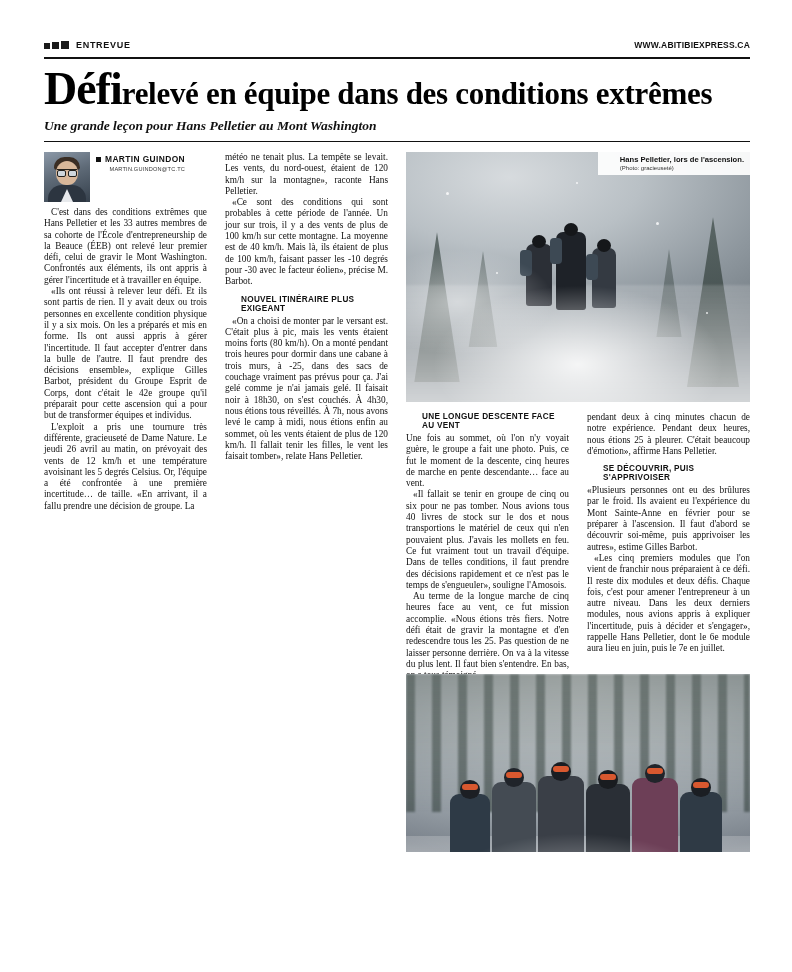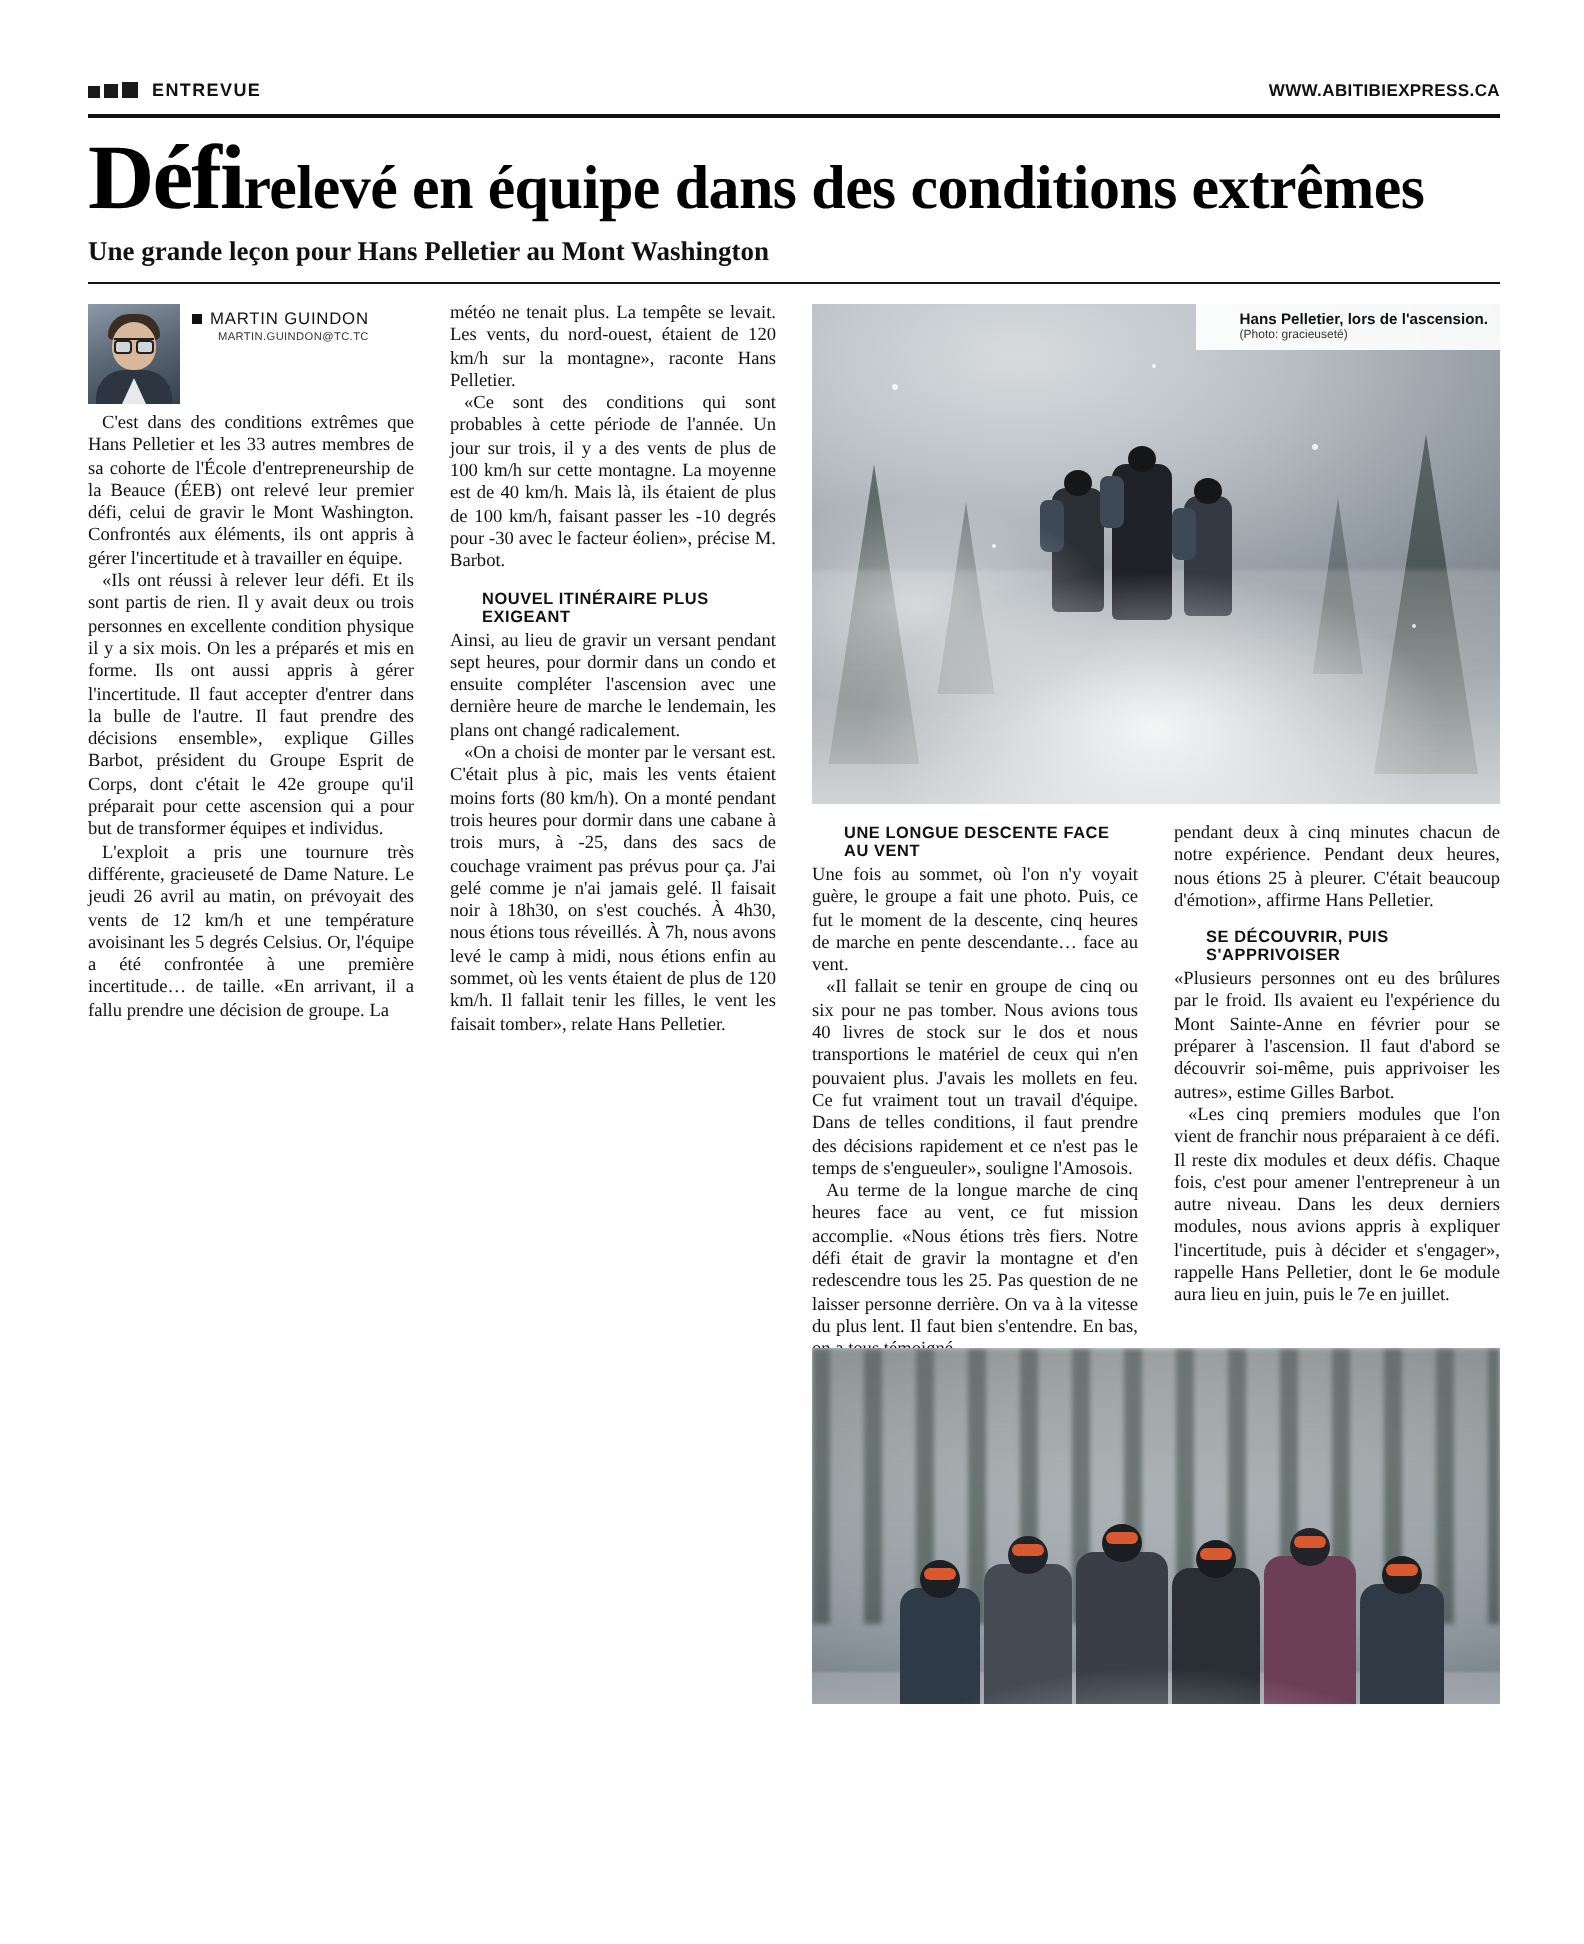--- a/index.html
+++ b/index.html
@@ -55,21 +55,21 @@
     color: #000;
   }
   .headline .drop {
     font-size: 46px;
     line-height: 34px;
     letter-spacing: -1px;
   }
   .subhead {
     position: absolute; left: 44px; top: 118px; width: 706px;
     font-family: "Liberation Serif", serif;
-    font-weight: bold;
+    font-style: italic; font-weight: bold;
     font-size: 13.5px; color: #111;
   }
   .rule2 {
     position: absolute; left: 44px; top: 141px; width: 706px;
     height: 1px; background: #111;
   }
 
   
   .col { position: absolute; top: 152px; width: 163px; }
   .col p {
@@ -131,21 +131,21 @@
     position: absolute; left: 4px; bottom: 0; width: 38px; height: 17px;
     background: #2c3540; border-radius: 14px 14px 0 0;
   }
   .mug-shirt {
     position: absolute; left: 17px; bottom: 0; width: 12px; height: 13px;
     background: #e7e9ec; clip-path: polygon(50% 0, 100% 100%, 0 100%);
   }
   .author-block { padding-top: 2px; }
   .author-name {
     font-family: "Liberation Sans", sans-serif;
-    font-weight: normal; font-size: 8.4px; letter-spacing: .4px;
+    font-weight: bold; font-size: 8.4px; letter-spacing: .4px;
     text-transform: uppercase; color: #111;
     display: flex; align-items: center; gap: 4px;
   }
   .author-sq { width: 5px; height: 5px; background: #111; display:inline-block; }
   .author-mail {
     font-family: "Liberation Sans", sans-serif;
     font-size: 5.6px; letter-spacing: .2px;
     text-transform: uppercase; color: #333;
     margin-top: 2px; text-align: right;
   }
@@ -311,21 +311,20 @@
     </div>
     <p>C'est dans des conditions extrêmes que Hans Pelletier et les 33 autres membres de sa cohorte de l'École d'entrepreneurship de la Beauce (ÉEB) ont relevé leur premier défi, celui de gravir le Mont Washington. Confrontés aux éléments, ils ont appris à gérer l'incertitude et à travailler en équipe.</p>
     <p>«Ils ont réussi à relever leur défi. Et ils sont partis de rien. Il y avait deux ou trois personnes en excellente condition physique il y a six mois. On les a préparés et mis en forme. Ils ont aussi appris à gérer l'incertitude. Il faut accepter d'entrer dans la bulle de l'autre. Il faut prendre des décisions ensemble», explique Gilles Barbot, président du Groupe Esprit de Corps, dont c'était le 42e groupe qu'il préparait pour cette ascension qui a pour but de transformer équipes et individus.</p>
     <p>L'exploit a pris une tournure très différente, gracieuseté de Dame Nature. Le jeudi 26 avril au matin, on prévoyait des vents de 12 km/h et une température avoisinant les 5 degrés Celsius. Or, l'équipe a été confrontée à une première incertitude… de taille. «En arrivant, il a fallu prendre une décision de groupe. La</p>
   </div>
 
   <div class="col c2">
     <p class="noindent">météo ne tenait plus. La tempête se levait. Les vents, du nord-ouest, étaient de 120 km/h sur la montagne», raconte Hans Pelletier.</p>
     <p>«Ce sont des conditions qui sont probables à cette période de l'année. Un jour sur trois, il y a des vents de plus de 100 km/h sur cette montagne. La moyenne est de 40 km/h. Mais là, ils étaient de plus de 100 km/h, faisant passer les -10 degrés pour -30 avec le facteur éolien», précise M. Barbot.</p>
     <div class="subhead-s">Nouvel itinéraire plus exigeant</div>
-    <p class="noindent">Ainsi, au lieu de gravir un versant pendant sept heures, pour dormir dans un condo et ensuite compléter l'ascension avec une dernière heure de marche le lendemain, les plans ont changé radicalement.</p>
     <p>«On a choisi de monter par le versant est. C'était plus à pic, mais les vents étaient moins forts (80 km/h). On a monté pendant trois heures pour dormir dans une cabane à trois murs, à -25, dans des sacs de couchage vraiment pas prévus pour ça. J'ai gelé comme je n'ai jamais gelé. Il faisait noir à 18h30, on s'est couchés. À 4h30, nous étions tous réveillés. À 7h, nous avons levé le camp à midi, nous étions enfin au sommet, où les vents étaient de plus de 120 km/h. Il fallait tenir les filles, le vent les faisait tomber», relate Hans Pelletier.</p>
   </div>
 
   <div class="col c3" style="top:412px;">
     <div class="subhead-s" style="margin-top:0;">Une longue descente face au vent</div>
     <p class="noindent">Une fois au sommet, où l'on n'y voyait guère, le groupe a fait une photo. Puis, ce fut le moment de la descente, cinq heures de marche en pente descendante… face au vent.</p>
     <p>«Il fallait se tenir en groupe de cinq ou six pour ne pas tomber. Nous avions tous 40 livres de stock sur le dos et nous transportions le matériel de ceux qui n'en pouvaient plus. J'avais les mollets en feu. Ce fut vraiment tout un travail d'équipe. Dans de telles conditions, il faut prendre des décisions rapidement et ce n'est pas le temps de s'engueuler», souligne l'Amosois.</p>
     <p>Au terme de la longue marche de cinq heures face au vent, ce fut mission accomplie. «Nous étions très fiers. Notre défi était de gravir la montagne et d'en redescendre tous les 25. Pas question de ne laisser personne derrière. On va à la vitesse du plus lent. Il faut bien s'entendre. En bas, on a tous témoigné</p>
   </div>
 

